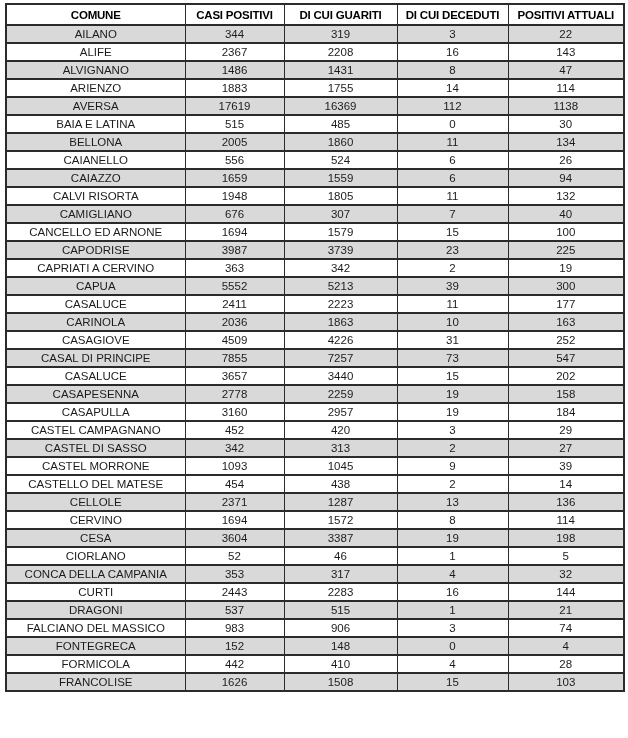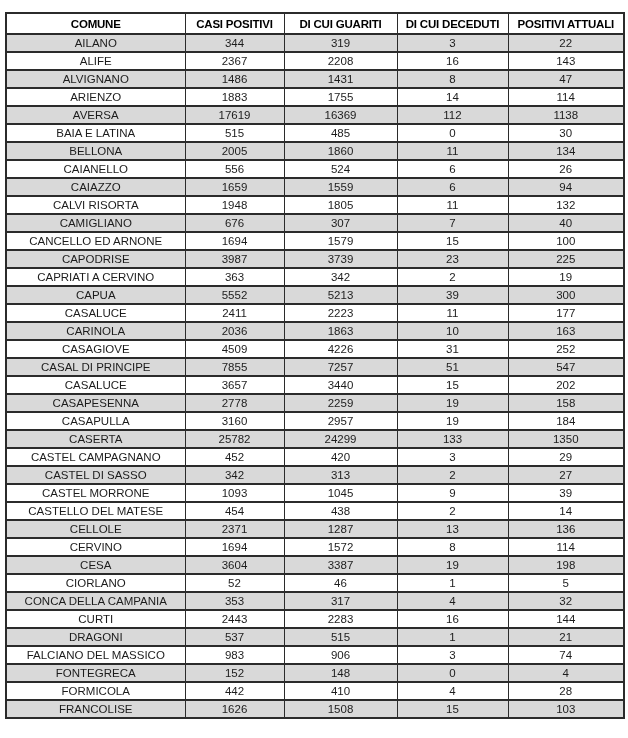--- a/index.html
+++ b/index.html
@@ -11,21 +11,21 @@
   * { box-sizing: border-box; }
   html, body {
     margin: 0;
     padding: 0;
     background: #ffffff;
     width: 628px;
     height: 738px;
     font-family: "Liberation Sans", sans-serif;
   }
   .table-wrap {
-    padding: 12px 5px 5px 5px;
+    padding: 3px 5px 5px 5px;
   }
   table {
     border-collapse: collapse;
     table-layout: fixed;
     width: 618px;
     border: 2px solid var(--border);
   }
   th, td {
     border-style: solid;
     border-color: var(--border);
@@ -200,21 +200,21 @@
           <td>CASAGIOVE</td>
           <td>4509</td>
           <td>4226</td>
           <td>31</td>
           <td>252</td>
         </tr>
         <tr class="stripe">
           <td>CASAL DI PRINCIPE</td>
           <td>7855</td>
           <td>7257</td>
-          <td>51</td>
+          <td>73</td>
           <td>547</td>
         </tr>
         <tr>
           <td>CASALUCE</td>
           <td>3657</td>
           <td>3440</td>
           <td>15</td>
           <td>202</td>
         </tr>
         <tr class="stripe">
@@ -224,27 +224,20 @@
           <td>19</td>
           <td>158</td>
         </tr>
         <tr>
           <td>CASAPULLA</td>
           <td>3160</td>
           <td>2957</td>
           <td>19</td>
           <td>184</td>
         </tr>
-        <tr class="stripe">
-          <td>CASERTA</td>
-          <td>25782</td>
-          <td>24299</td>
-          <td>133</td>
-          <td>1350</td>
-        </tr>
         <tr>
           <td>CASTEL CAMPAGNANO</td>
           <td>452</td>
           <td>420</td>
           <td>3</td>
           <td>29</td>
         </tr>
         <tr class="stripe">
           <td>CASTEL DI SASSO</td>
           <td>342</td>

